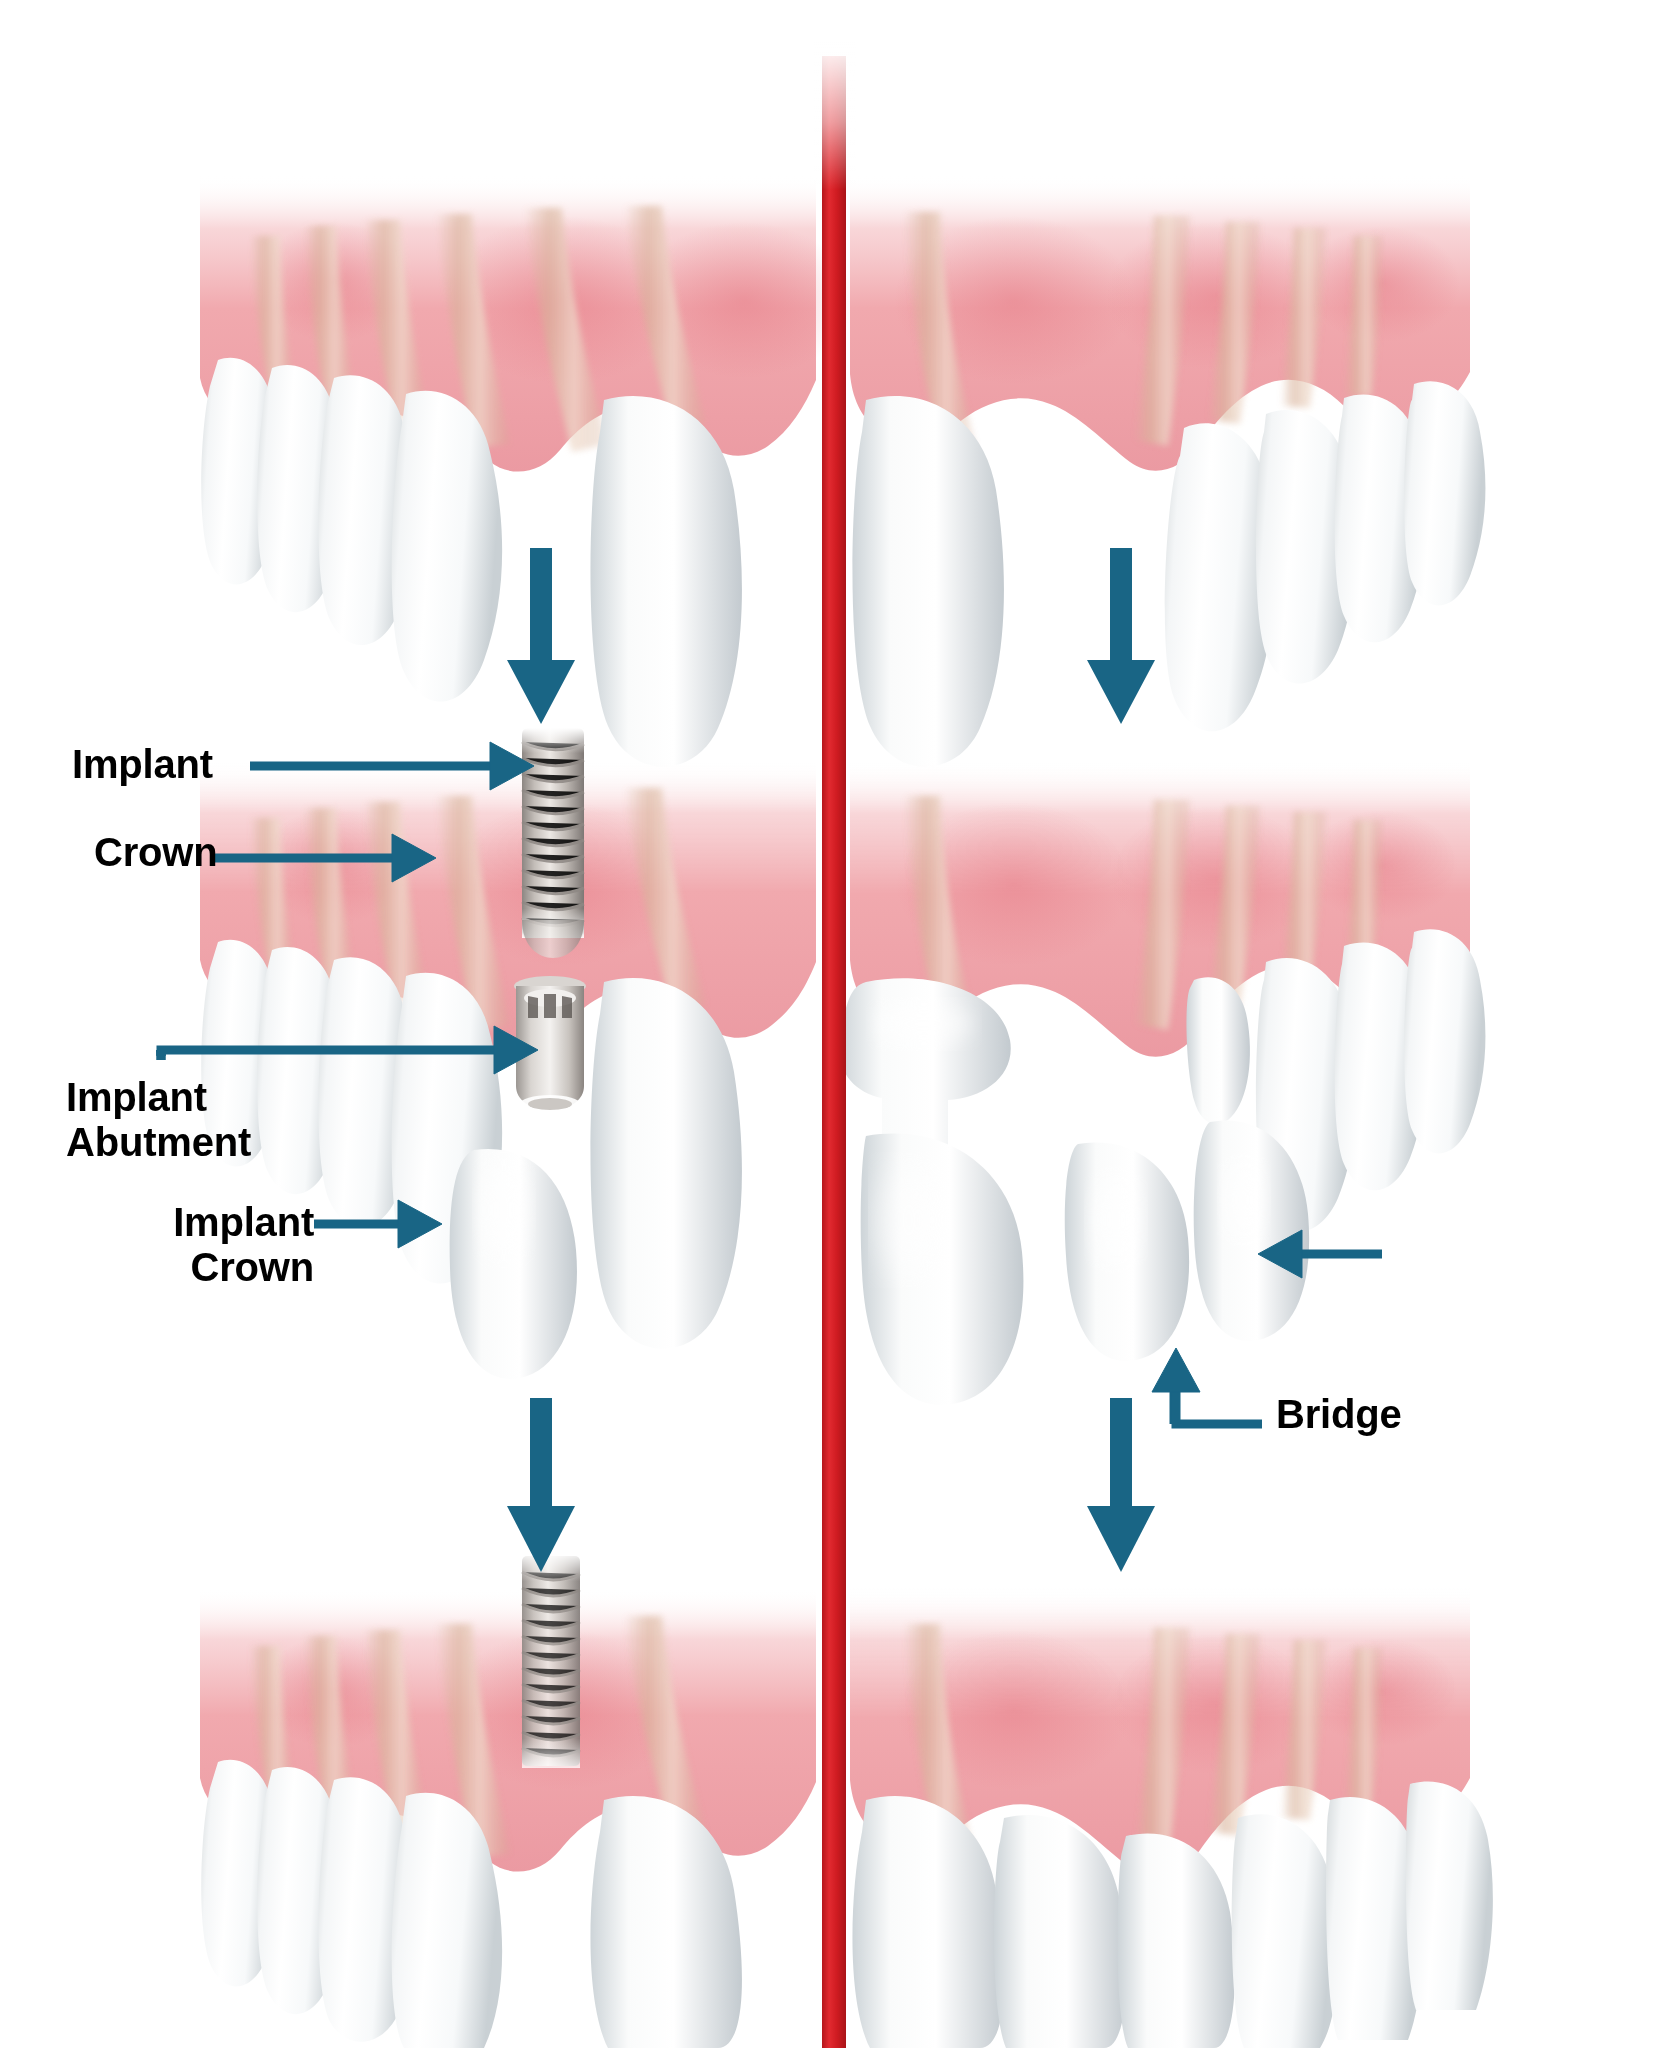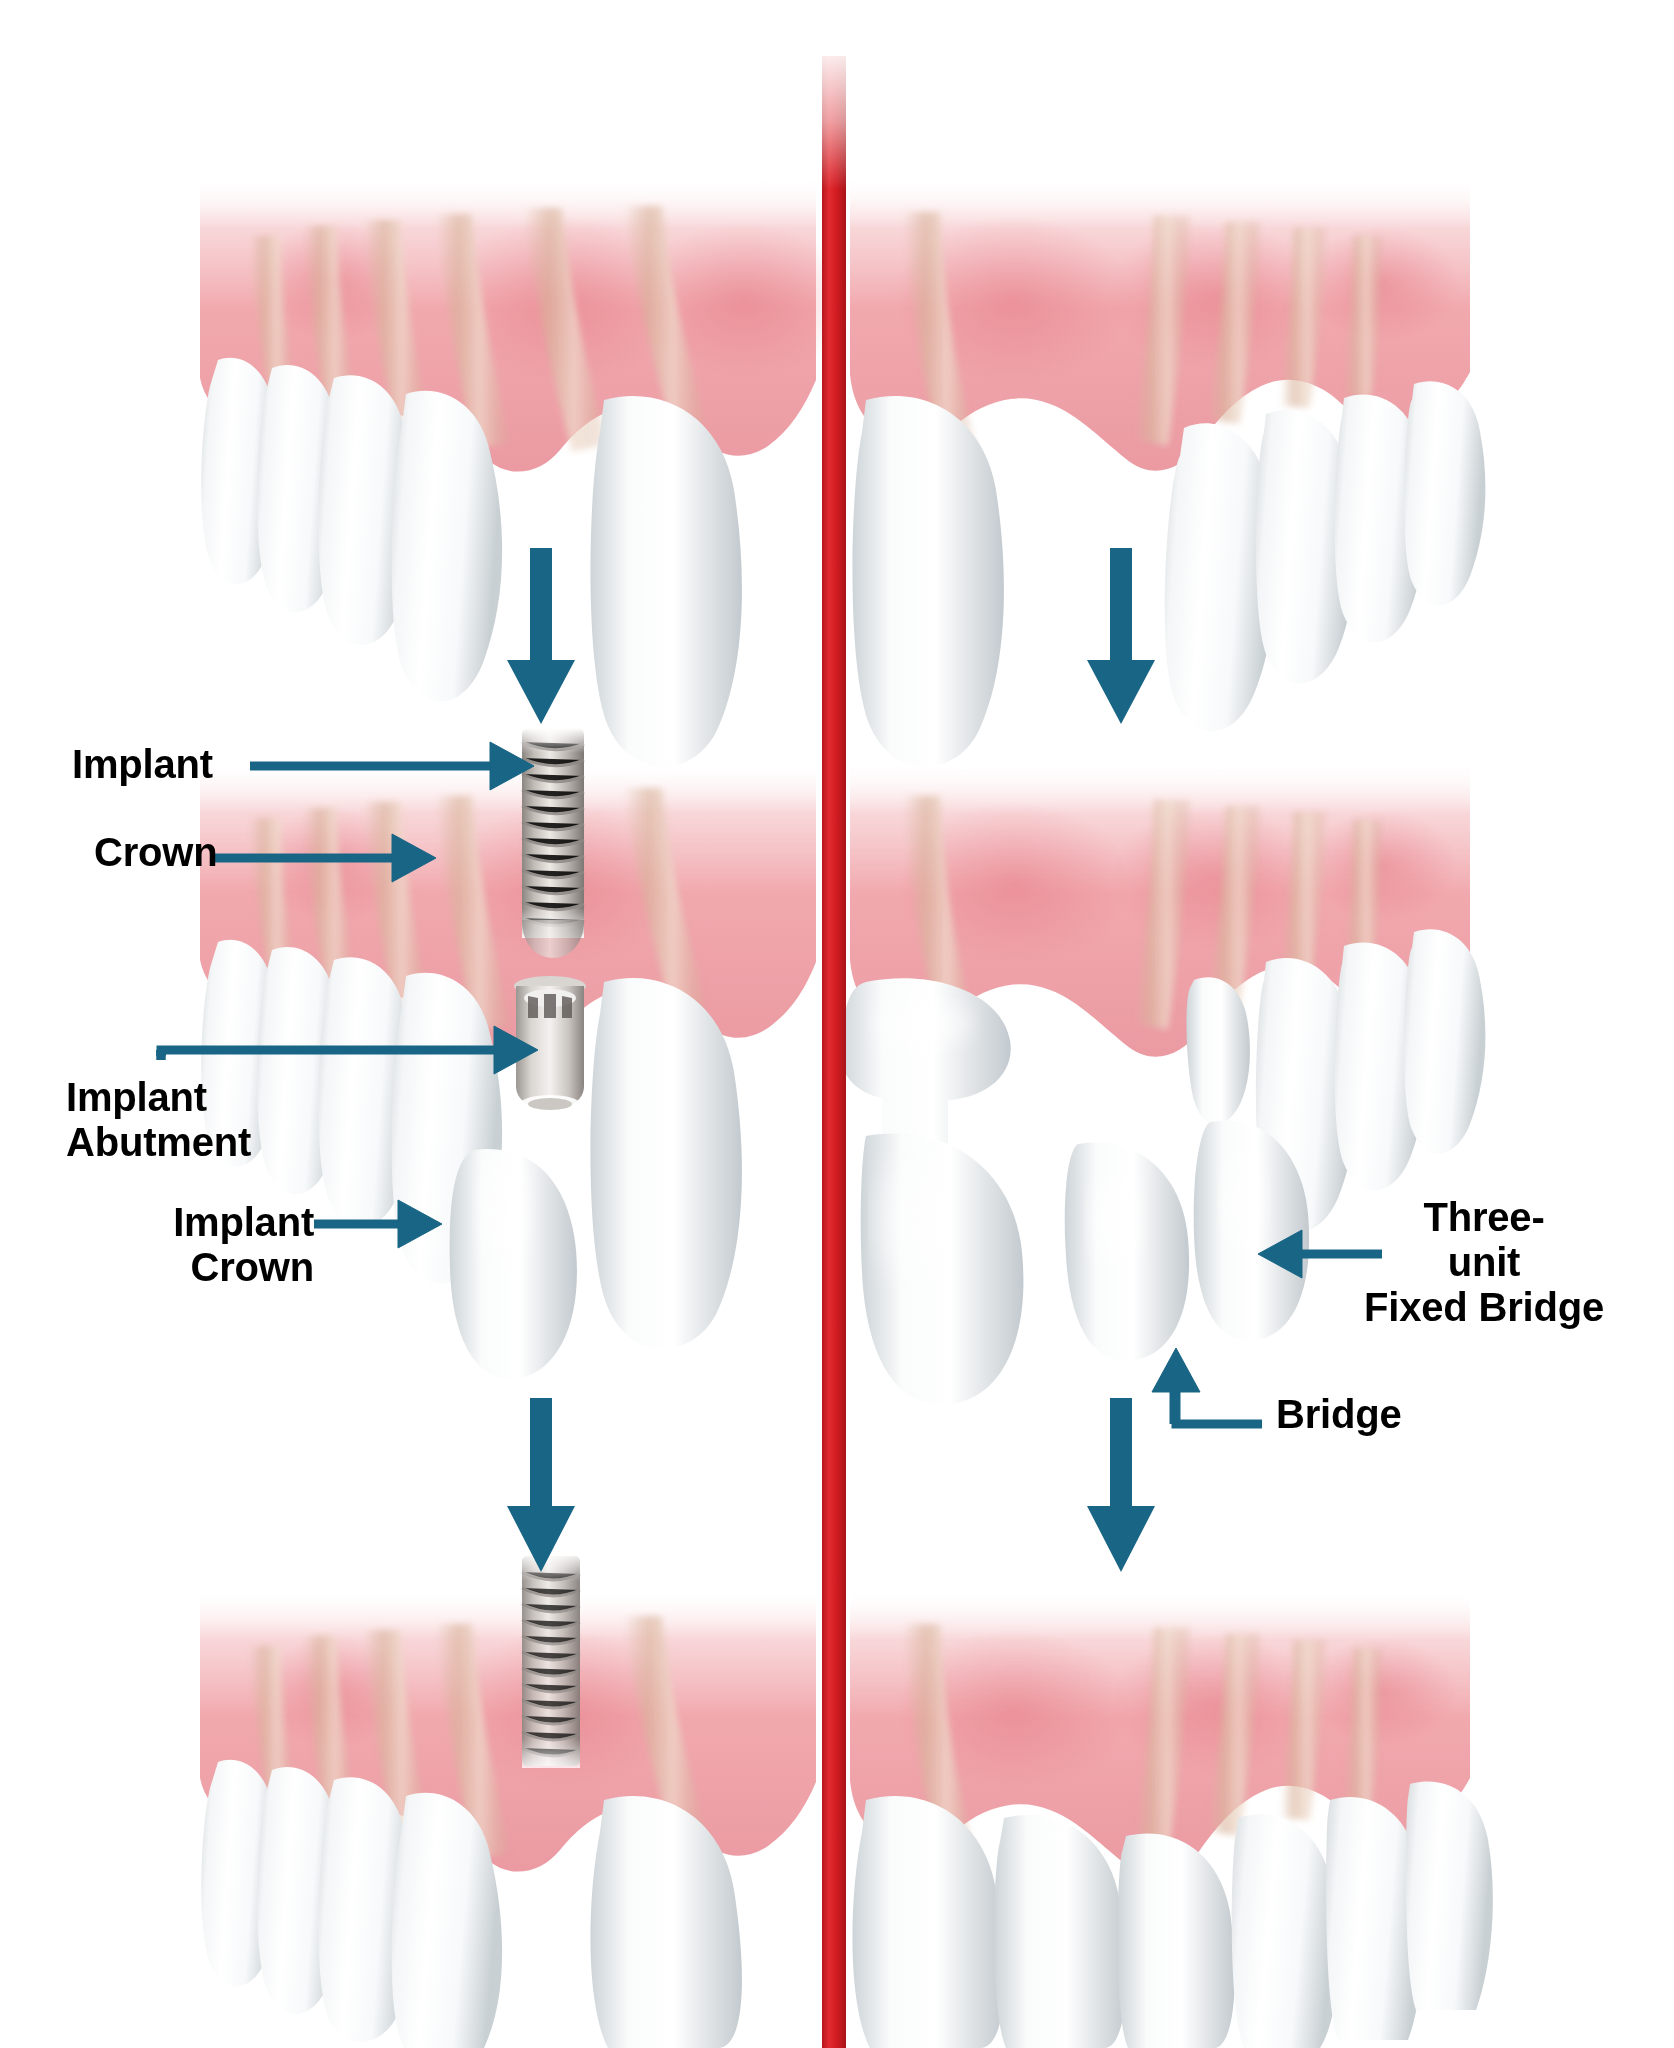--- a/index.html
+++ b/index.html
@@ -470,19 +470,16 @@
 <div class="lbl" style="left:68px;top:742px;">Implant</div>
 
 <div class="lbl" style="left:90px;top:830px;">Crown</div>
 
 <div class="lbl" style="left:62px;top:1075px;">Implant
 Abutment</div>
 
 <div class="lbl" style="left:150px;top:1200px;text-align:right;width:160px;">Implant
 Crown</div>
 
-<div class="lbl c" style="left:1330px;top:1195px;width:300px;text-align:center;">Three-
-unit
-Fixed Bridge</div>
 
 <div class="lbl" style="left:1272px;top:1392px;">Bridge</div>
 
 </div>
 
 </body></html>

